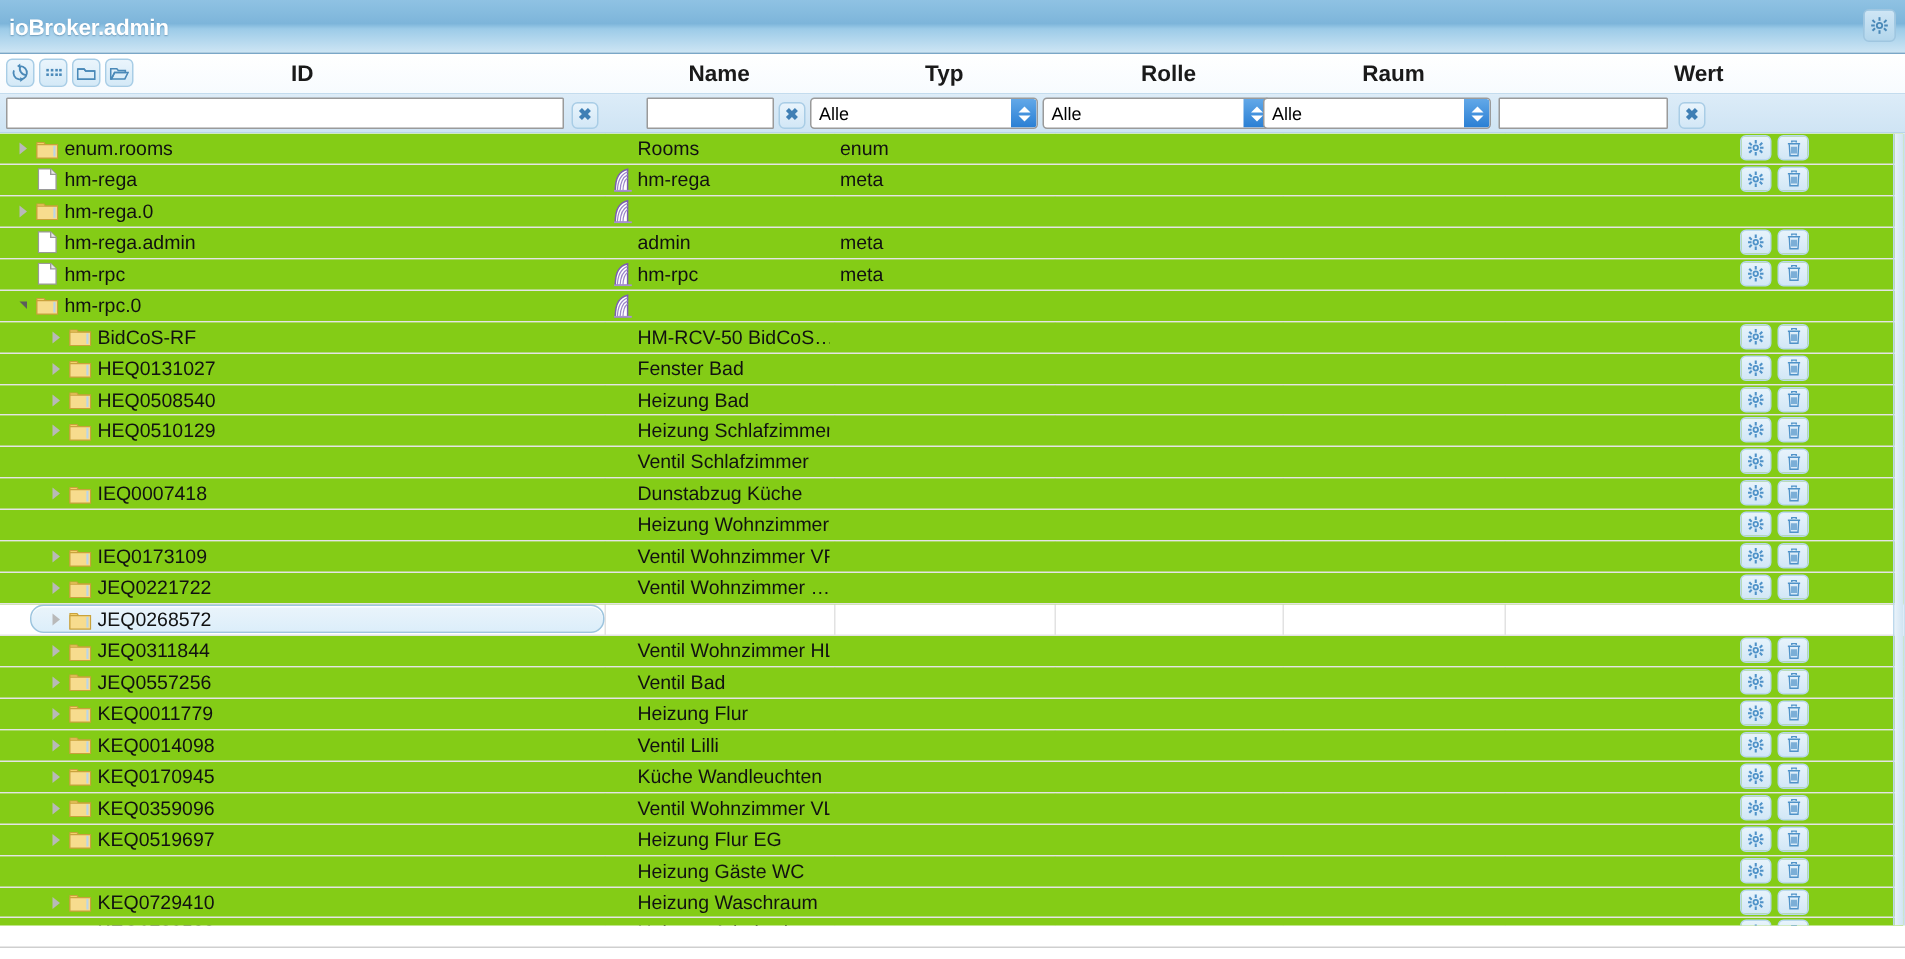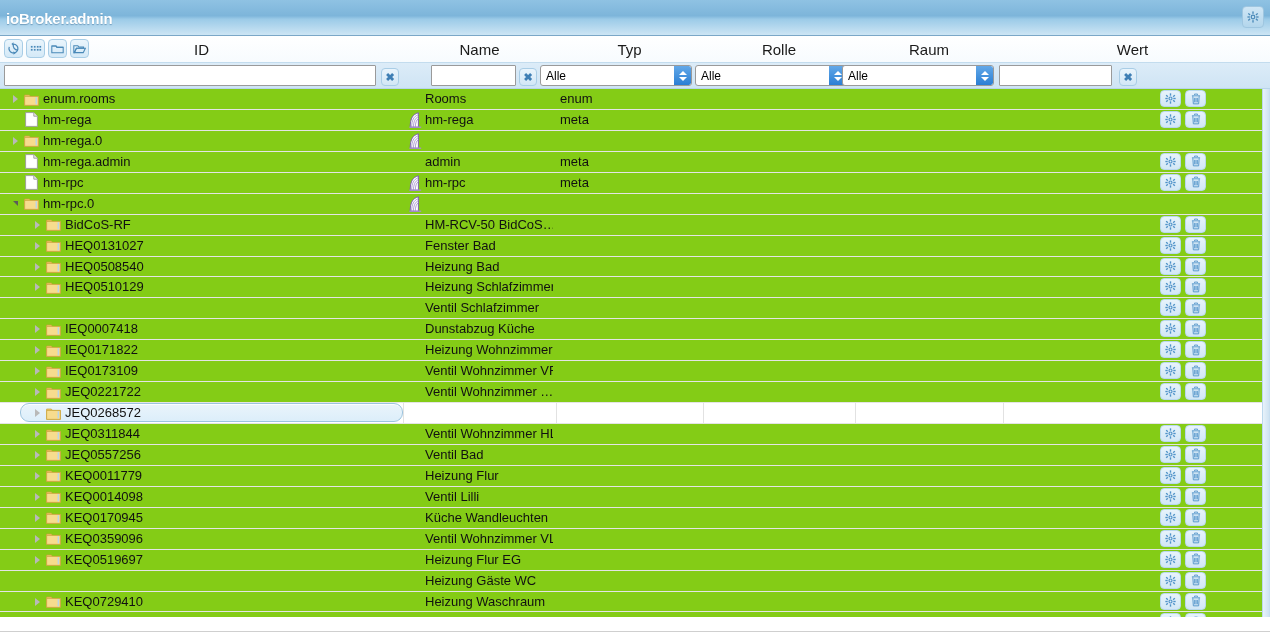--- a/index.html
+++ b/index.html
@@ -81,21 +81,21 @@
     background: linear-gradient(to bottom,#ffffff,#f7fbfe);
     border-bottom: 1px solid #c3dcee;
   }
   .hdr-cell {
     position: absolute;
     top: 0;
     height: 27px;
     line-height: 27px;
     text-align: center;
     font-size: 15px;
-    font-weight: normal;
+    font-weight: bold;
     color: #1a1a1a;
     cursor: pointer;
     white-space: nowrap;
     overflow: hidden;
   }
   .toolbar {
     position: absolute;
     left: 4px; top: 3px;
     display: flex; gap: 3px;
     z-index: 5;
@@ -943,31 +943,20 @@
                   <path d="M1.1 3.2h9.8"></path>
                   <path d="M4.2 2.1V1.1h3.6v1"></path>
                   <path d="M2.2 3.6l.6 9.2h6.4l.6-9.2"></path>
                   <path d="M4.4 5.6v5.4M6 5.6v5.4M7.6 5.6v5.4"></path>
                 </g>
               </svg>
             </div>
           </div>
         </div>
         <div class="row">
-          <div class="cell c-id" style="left: 30px; width: 368px;">
-            <span class="twisty closed"></span>
-            <span class="nodeicon">
-              <svg width="15" height="13" viewBox="0 0 16 14">
-                <path d="M0.6 2.2h5.1l1.1 1.5h8.6v9.6H0.6z" fill="#f3d06a" stroke="#c9a23c" stroke-width=".8"></path>
-                <path d="M0.6 3.7h14.8v9.6H0.6z" fill="#f7dc8e" stroke="#c9a23c" stroke-width=".8"></path>
-                <rect x="12.4" y="4.6" width="1.5" height="7.6" fill="#b9d5e8"></rect>
-              </svg>
-            </span>
-            <span class="idtext">IEQ0171822</span>
-          </div>
           <div class="cell namecell" style="left: 407px; width: 146px;">
             <span class="adapter-ico"></span>
             <span class="nametext">Heizung Wohnzimmer</span>
           </div>
           <div class="cell" style="left: 560px; width: 140px;"></div>
           <div class="cell" style="left: 707px; width: 142px;"></div>
           <div class="cell" style="left: 859px; width: 140px;"></div>
           <div class="cell" style="left: 1007px; width: 140px;"></div>
           <div class="actions" style="left: 1160px;">
             <div class="act-btn">

